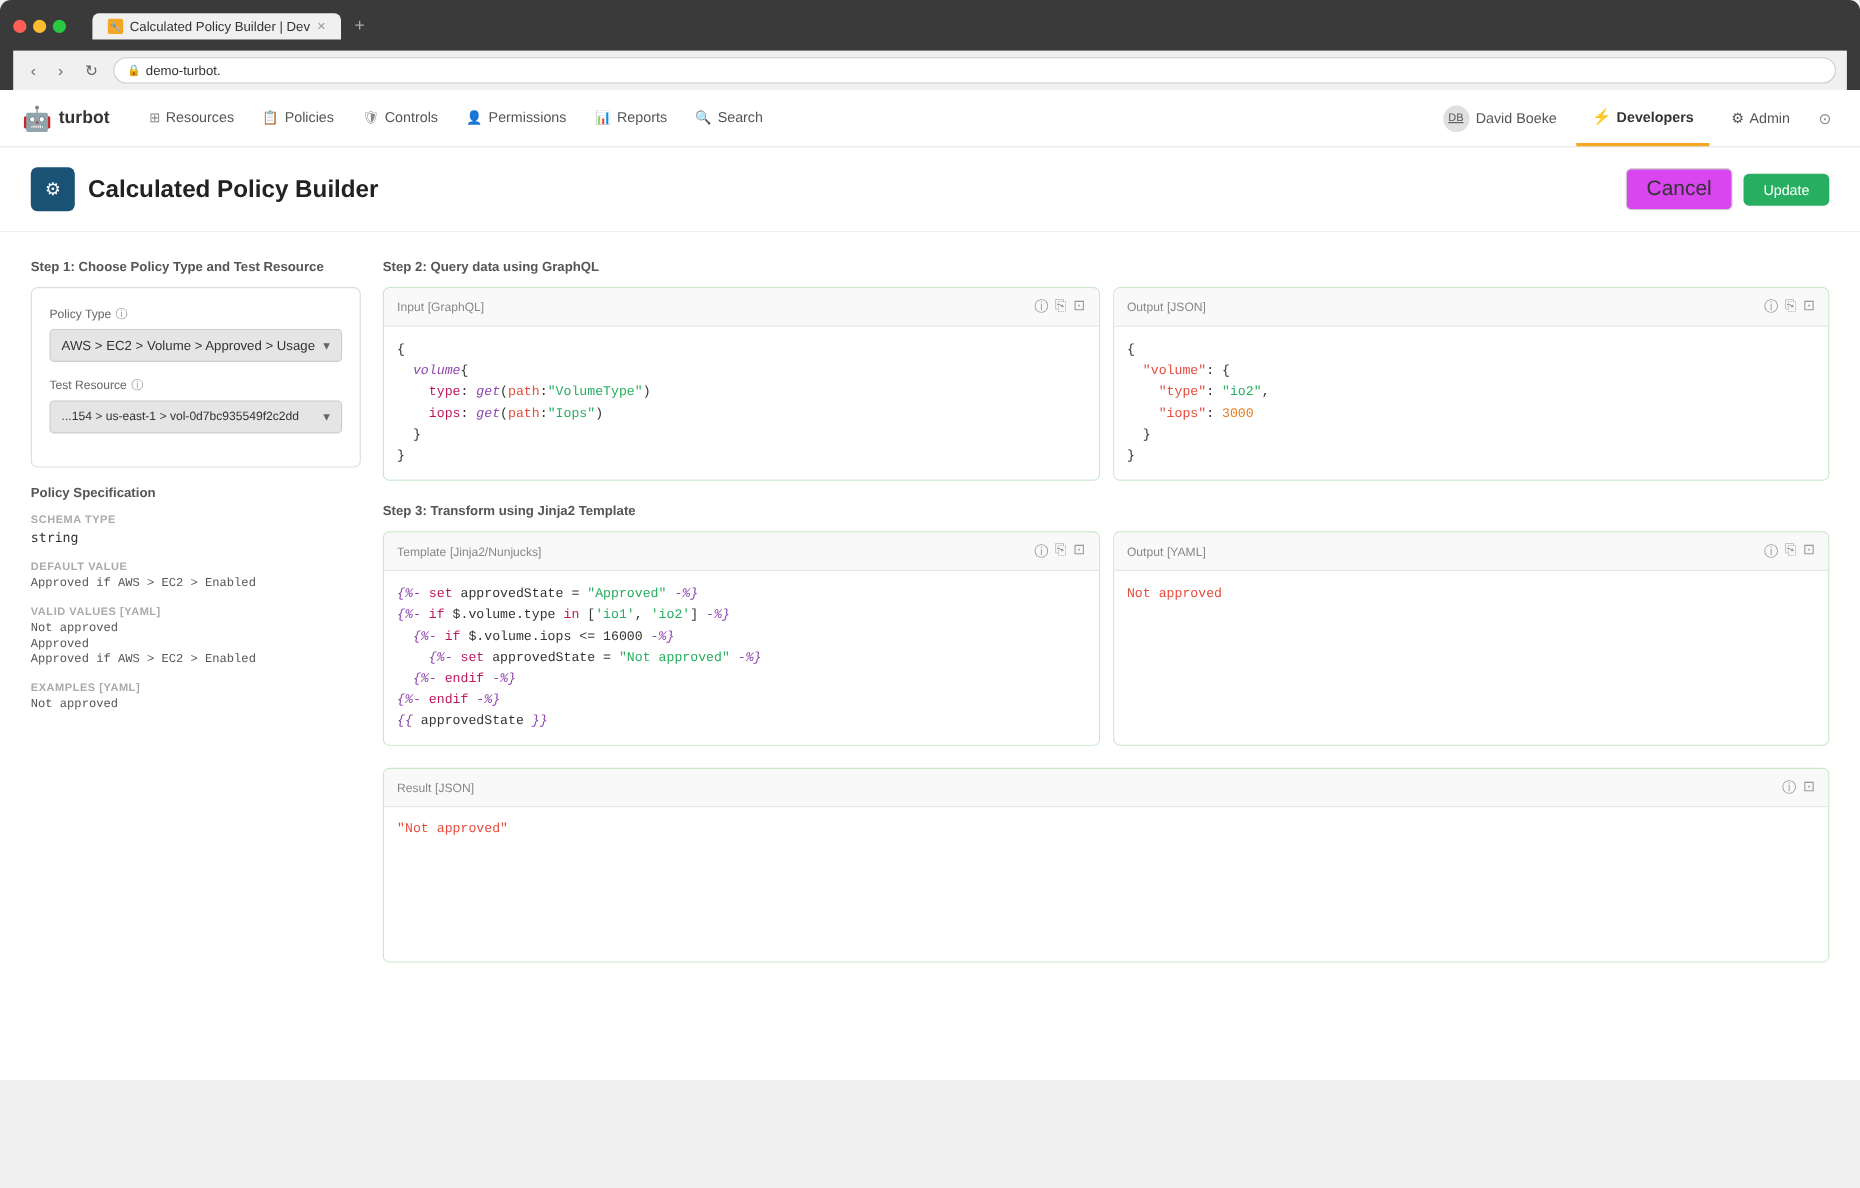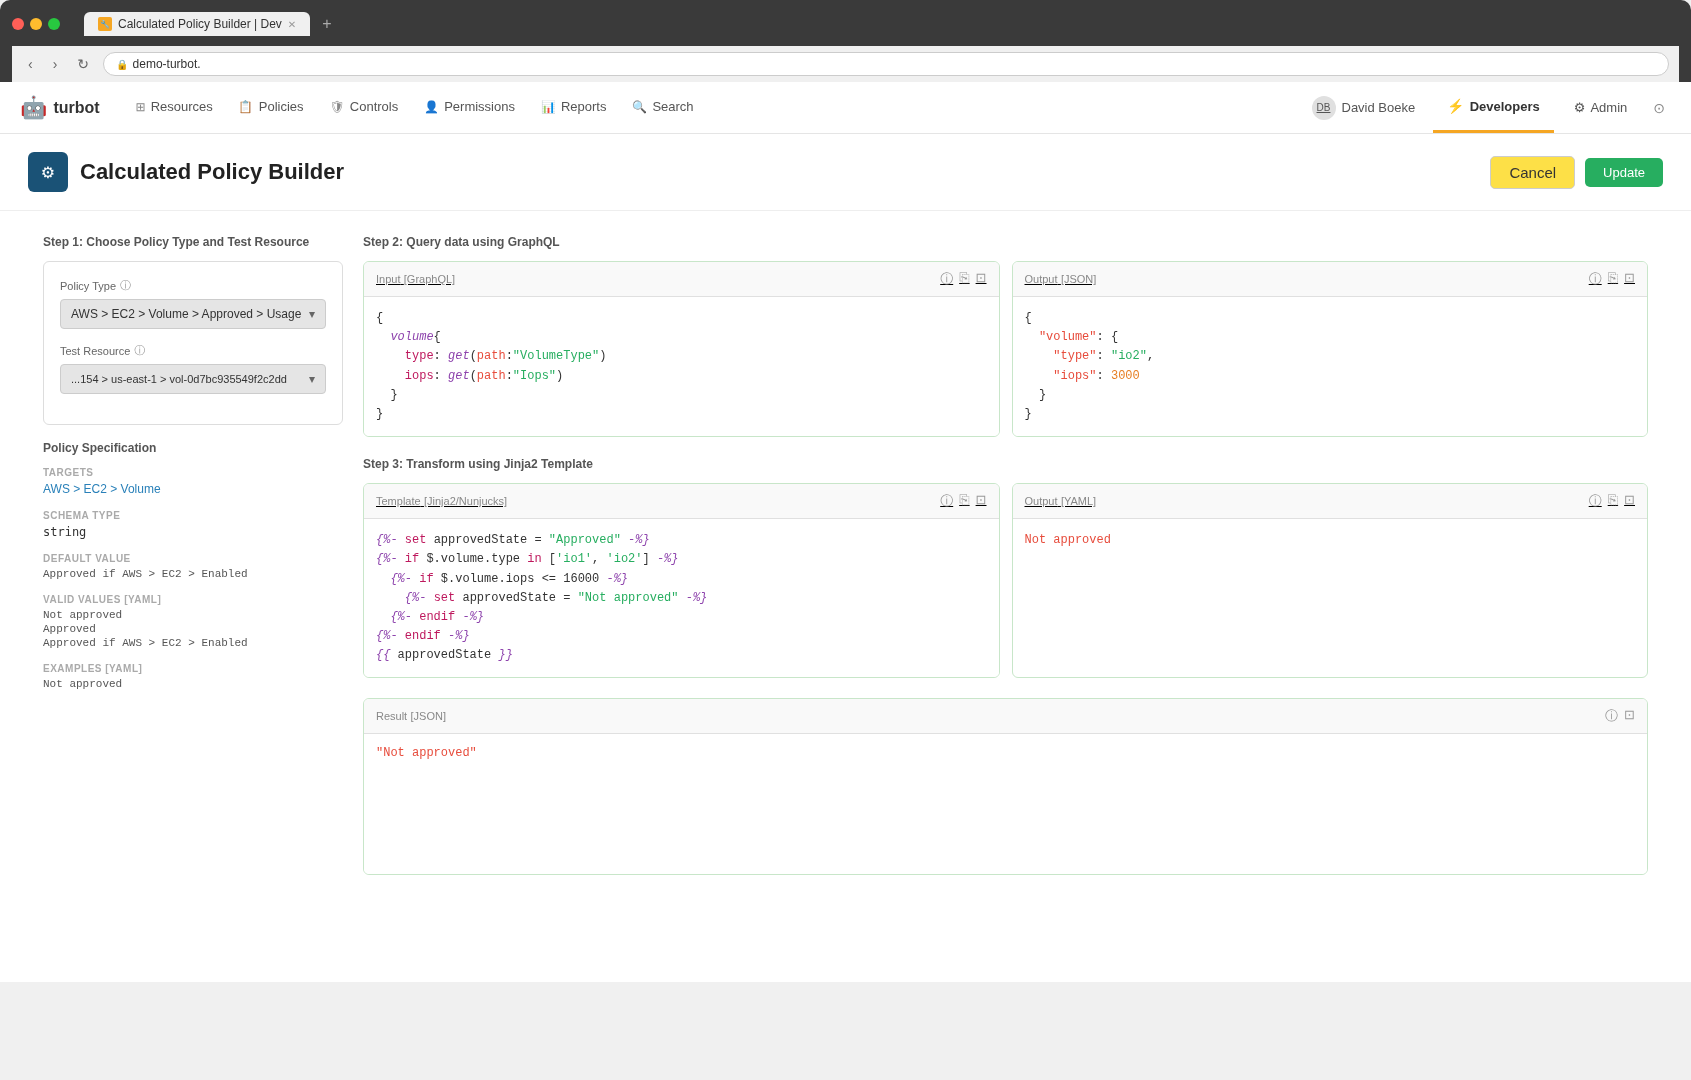--- a/index.html
+++ b/index.html
@@ -41,25 +41,25 @@
     .nav-developers { display: flex; align-items: center; gap: 5px; padding: 16px 14px; color: #333; font-size: 13px; font-weight: 600; cursor: pointer; border-bottom: 3px solid #f5a623; }
     .nav-admin { display: flex; align-items: center; gap: 5px; padding: 16px 12px; color: #555; font-size: 13px; cursor: pointer; }
     .nav-settings-icon { color: #888; font-size: 14px; cursor: pointer; padding: 6px; }
 
     
     .page-header { padding: 18px 28px; display: flex; align-items: center; justify-content: space-between; border-bottom: 1px solid #eee; }
     .page-title-row { display: flex; align-items: center; gap: 12px; }
     .page-icon { width: 40px; height: 40px; background: #1a5276; border-radius: 6px; display: flex; align-items: center; justify-content: center; color: white; font-size: 16px; }
     .page-title { font-size: 22px; font-weight: 600; color: #222; }
     .header-actions { display: flex; align-items: center; gap: 10px; }
-    .btn-cancel { background: #fde047; border: 1px solid #ccc; color: #333; padding: 7px 18px; border-radius: 5px; cursor: pointer; font-size: 15px; }
+    .btn-cancel { background: #d946ef; border: 1px solid #ccc; color: #333; padding: 7px 18px; border-radius: 5px; cursor: pointer; font-size: 19px; }
     .btn-update { background: #27ae60; border: none; color: white; padding: 7px 18px; border-radius: 5px; cursor: pointer; font-size: 13px; font-weight: 500; }
 
     
-    .main-content { padding: 24px 43px; display: flex; gap: 20px; }
+    .main-content { padding: 24px 28px; display: flex; gap: 20px; }
 
     
     .left-panel { width: 300px; flex-shrink: 0; }
     .step-label { font-size: 12px; font-weight: 600; color: #555; margin-bottom: 12px; }
     .form-box { border: 1px solid #ddd; border-radius: 6px; padding: 16px; margin-bottom: 16px; }
     .form-field { margin-bottom: 14px; }
     .field-label { font-size: 11px; color: #666; margin-bottom: 6px; display: flex; align-items: center; gap: 4px; }
     .info-icon { color: #999; font-size: 11px; }
     .select-input { width: 100%; border: 1px solid #ccc; border-radius: 4px; padding: 7px 10px; font-size: 12px; color: #333; background: #e5e5e5; display: flex; align-items: center; justify-content: space-between; cursor: pointer; }
     .select-arrow { color: #666; }
@@ -69,21 +69,21 @@
     .spec-section-label { font-size: 10px; font-weight: 600; color: #aaa; letter-spacing: 0.5px; margin-bottom: 4px; text-transform: uppercase; }
     .spec-link { color: #2980b9; font-size: 12px; cursor: pointer; }
     .spec-value { font-size: 12px; color: #333; font-family: monospace; }
     .spec-value-mono { font-size: 11px; color: #555; font-family: 'Courier New', monospace; }
 
     
     .right-panel { flex: 1; }
     .step-section { margin-bottom: 20px; }
     .panels-row { display: flex; gap: 12px; }
     .code-panel { flex: 1; border: 1px solid #c8e6c9; border-radius: 6px; overflow: hidden; }
-    .code-panel-header { background: #f9f9f9; padding: 8px 12px; display: flex; align-items: center; justify-content: space-between; border-bottom: 1px solid #e0e0e0; text-decoration: underline; }
+    .code-panel-header { background: #f9f9f9; padding: 8px 12px; display: flex; align-items: center; justify-content: space-between; border-bottom: 1px solid #e0e0e0; }
     .code-panel-title { font-size: 12px; color: #555; }
     .code-panel-title span { color: #888; font-size: 11px; }
     .code-panel-icons { display: flex; gap: 6px; color: #999; font-size: 13px; }
     .code-panel-icons span { cursor: pointer; }
     .code-body { background: white; padding: 12px; font-family: 'Courier New', monospace; font-size: 12px; line-height: 1.6; min-height: 120px; }
 
     
     .c-purple { color: #8e44ad; font-style: italic; }
     .c-blue { color: #be185d; margin-top: 44px; }
     .c-green { color: #27ae60; }
@@ -212,24 +212,20 @@
           </div>
           <div class="select-input">
             <span style="font-size:11px;">...154 &gt; us-east-1 &gt; vol-0d7bc935549f2c2dd</span>
             <span class="select-arrow">▾</span>
           </div>
         </div>
       </div>
 
       <div class="policy-spec">
         <div class="step-label">Policy Specification</div>
-        <div class="spec-section">
-          <div class="spec-section-label">TARGETS</div>
-          <div class="spec-link">AWS &gt; EC2 &gt; Volume</div>
-        </div>
         <div class="spec-section">
           <div class="spec-section-label">SCHEMA TYPE</div>
           <div class="spec-value">string</div>
         </div>
         <div class="spec-section">
           <div class="spec-section-label">DEFAULT VALUE</div>
           <div class="spec-value-mono">Approved if AWS &gt; EC2 &gt; Enabled</div>
         </div>
         <div class="spec-section">
           <div class="spec-section-label">VALID VALUES [YAML]</div>

